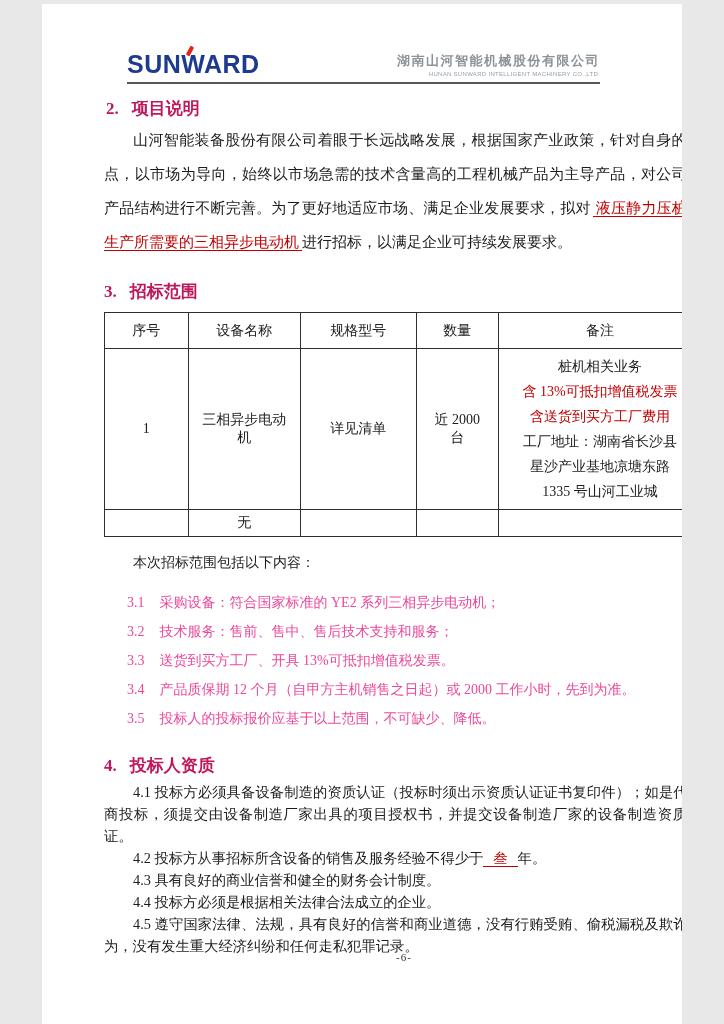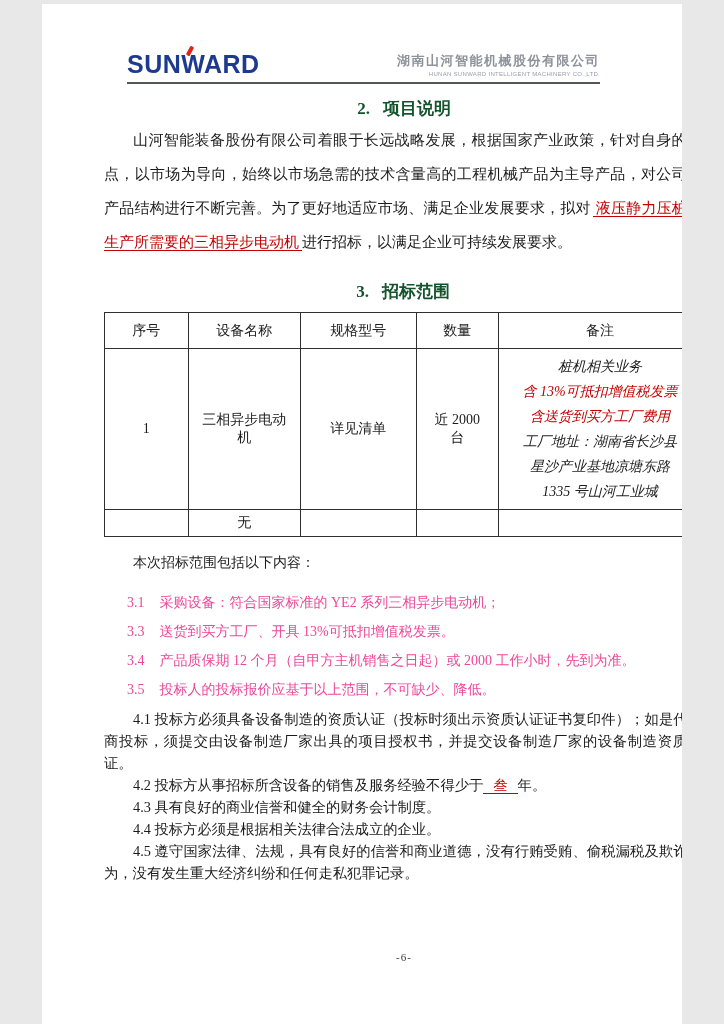--- a/index.html
+++ b/index.html
@@ -21,39 +21,39 @@
   }
   .logo .accent{
     position:absolute;top:-6px;left:61px;width:4px;height:10px;
     background:#e1251b;transform:rotate(28deg);border-radius:1px;
   }
   .company{text-align:right;font-family:"Liberation Sans",sans-serif;}
   .company-cn{font-size:13px;font-weight:700;color:#8d939a;letter-spacing:1.5px;line-height:1.2;}
   .company-en{font-size:6px;color:#99a0a7;letter-spacing:0.3px;margin-top:2px;}
   
   .content{position:absolute;left:62px;top:86px;width:598px;}
-  .sec-title{font-size:17px;font-weight:700;margin:0;color:#14532d;line-height:22px;text-align:center;}
+  .sec-title{font-size:17px;font-weight:700;margin:0;color:#be185d;line-height:22px;}
   .sec-no{margin-right:13px;}
   #sec2-title{margin:8px 0 0 2px;}
   .body-para{
     font-size:15px;line-height:34px;text-align:justify;
     margin:3px 0 0 0;text-indent:29px;
   }
   .red{color:#c00000;}
   .red-underline{
     color:#c00000;border-bottom:1px solid #c00000;
     padding:0 3px;margin-left:2px;
   }
   #sec3-title{margin-top:22px;}
   
   table{border-collapse:collapse;width:100%;margin-top:9px;font-size:14px;table-layout:fixed;}
   th,td{border:1px solid #2f2f2f;text-align:center;font-weight:400;padding:2px 12px;box-sizing:border-box;}
   thead tr{height:36px;}
   tr.row-empty{height:27px;}
-  .remark-cell{padding:5px 18px;font-style:italic;}
+  .remark-cell{padding:5px 18px;}
   .rline{line-height:25px;}
   
   .intro{font-size:14px;margin-top:15px;text-indent:29px;line-height:22px;}
   .scope-items{margin-top:7px;}
   .red-item{color:#ec4899;font-size:14px;line-height:29px;padding-left:23px;}
   .item-no{margin-right:15px;}
   
   #sec4-title{margin-top:22px;}
   .q-para{font-size:14.3px;line-height:22px;text-align:justify;margin:0;}
   .q-para.first{margin-top:4px;}
@@ -136,30 +136,36 @@
       </tbody>
     </table>
 
     <p class="intro">本次招标范围包括以下内容：</p>
 
     <div class="scope-items">
       <div class="red-item">
         <span class="item-no">3.1</span><span>采购设备：符合国家标准的 YE2 系列三相异步电动机；</span>
       </div>
       <div class="red-item">
+        <span class="item-no">3.2</span><span>技术服务：售前、售中、售后技术支持和服务；</span>
+      </div>
+      <div class="red-item">
         <span class="item-no">3.3</span><span>送货到买方工厂、开具 13%可抵扣增值税发票。</span>
       </div>
       <div class="red-item">
         <span class="item-no">3.4</span><span>产品质保期 12 个月（自甲方主机销售之日起）或 2000 工作小时，先到为准。</span>
       </div>
       <div class="red-item">
         <span class="item-no">3.5</span><span>投标人的投标报价应基于以上范围，不可缺少、降低。</span>
       </div>
     </div>
 
+    <h2 class="sec-title" id="sec4-title">
+      <span class="sec-no">4.</span><span>投标人资质</span>
+    </h2>
     <p class="q-para first indent">4.1 投标方必须具备设备制造的资质认证（投标时须出示资质认证证书复印件）；如是代理商投标，须提交由设备制造厂家出具的项目授权书，并提交设备制造厂家的设备制造资质认证。</p>
     <p class="q-para indent">
       <span>4.2 投标方从事招标所含设备的销售及服务经验不得少于</span><span class="u-red">叁</span><span>年。</span>
     </p>
     <p class="q-para indent">4.3 具有良好的商业信誉和健全的财务会计制度。</p>
     <p class="q-para indent">4.4 投标方必须是根据相关法律合法成立的企业。</p>
     <p class="q-para indent">4.5 遵守国家法律、法规，具有良好的信誉和商业道德，没有行贿受贿、偷税漏税及欺诈行为，没有发生重大经济纠纷和任何走私犯罪记录。</p>
 
   </div>
 

